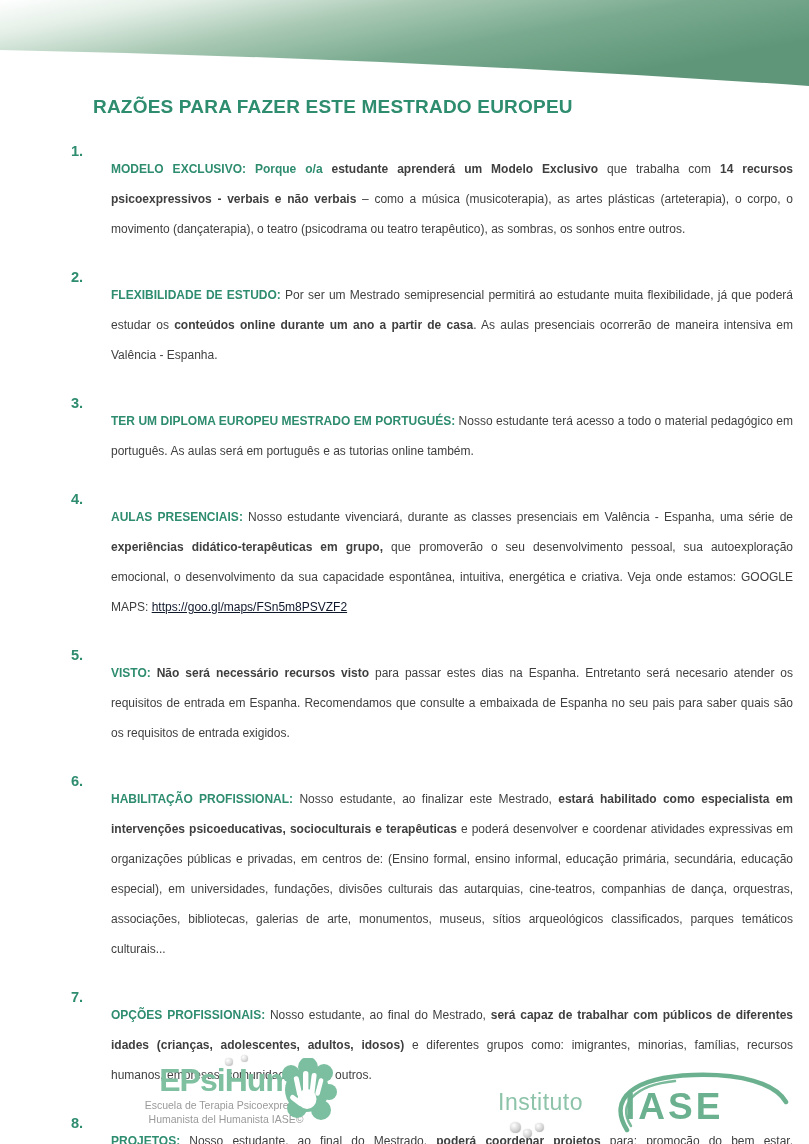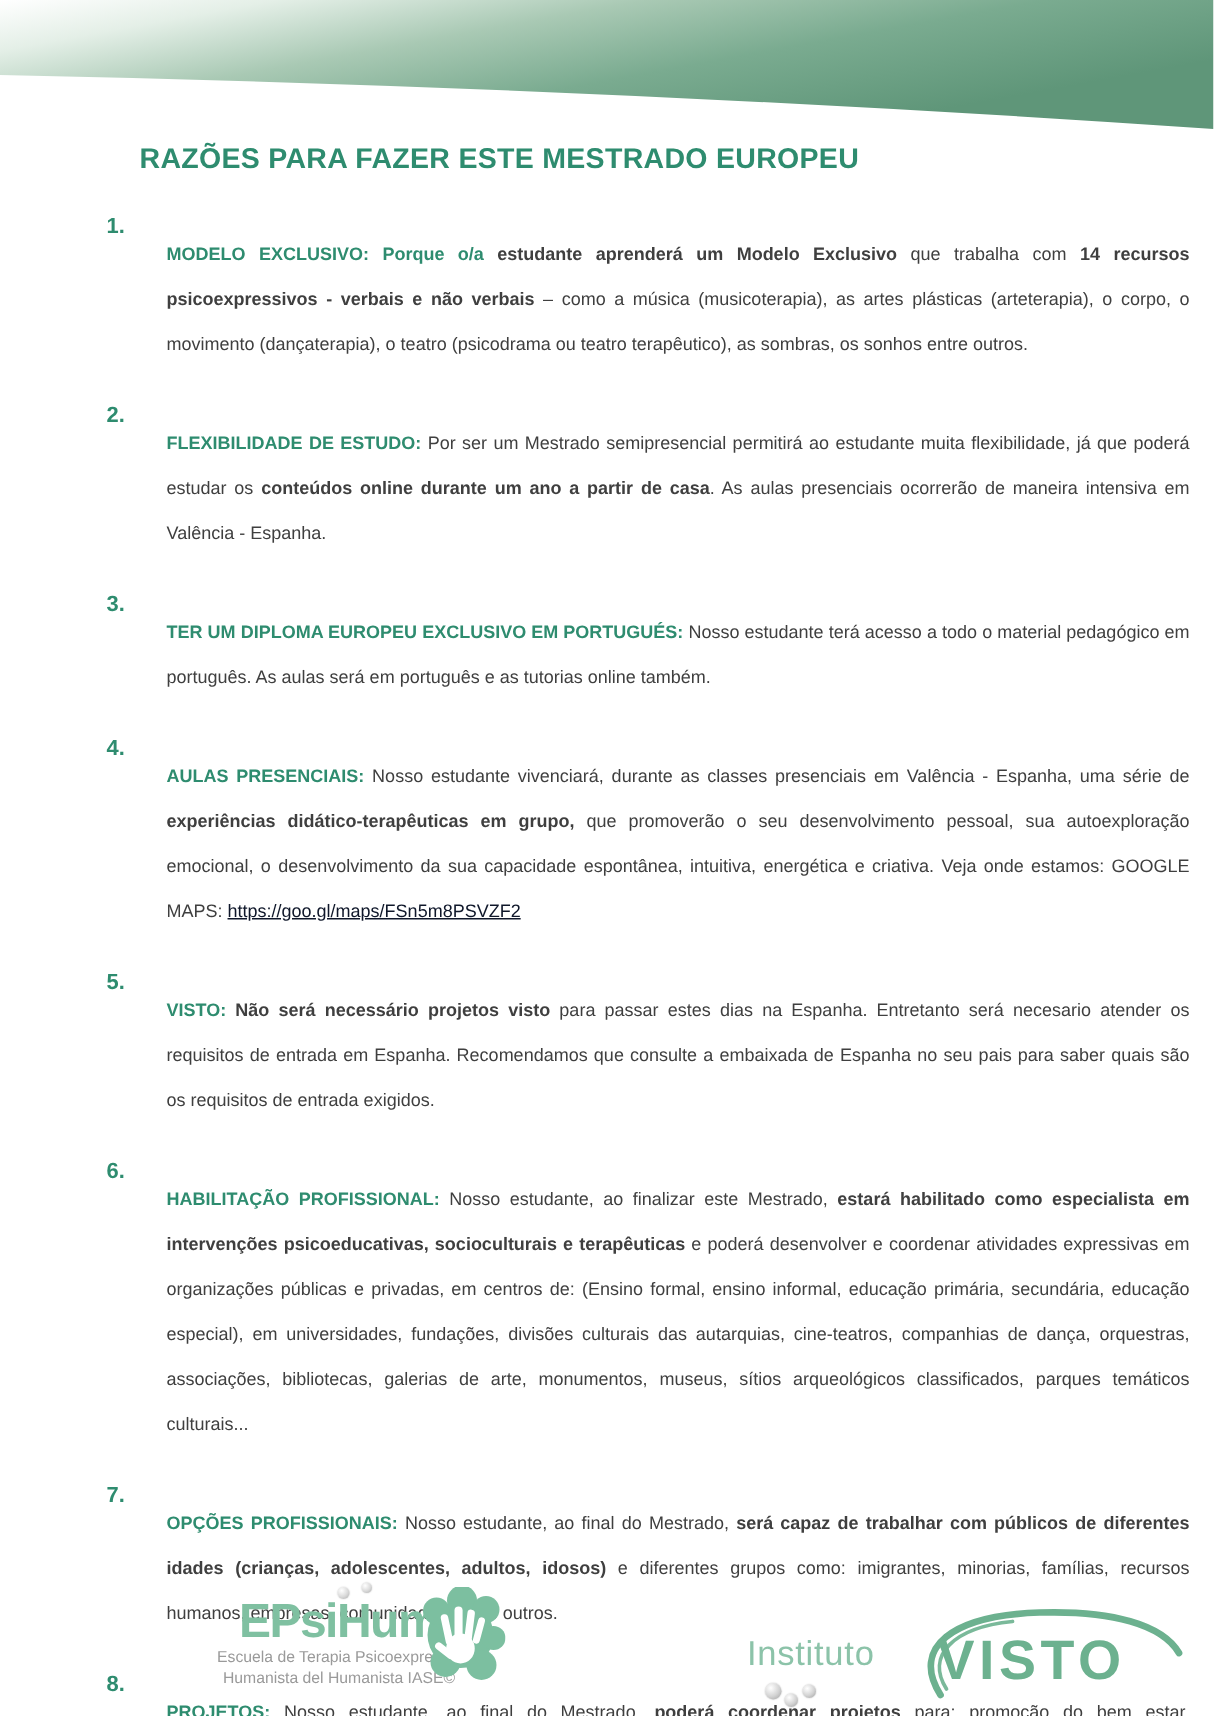--- a/index.html
+++ b/index.html
@@ -82,29 +82,29 @@
       <li class="list-item">
         <span class="num">1.</span>
         <p class="item-text"><span class="seg-green">MODELO EXCLUSIVO: Porque o/a </span><span class="seg-bold">estudante aprenderá um Modelo Exclusivo </span><span class="seg-regular">que trabalha com </span><span class="seg-bold">14 recursos psicoexpressivos - verbais e não verbais </span><span class="seg-regular">– como a música (musicoterapia), as artes plásticas (arteterapia), o corpo, o movimento (dançaterapia), o teatro (psicodrama ou teatro terapêutico), as sombras, os sonhos entre outros.</span></p>
       </li>
       <li class="list-item">
         <span class="num">2.</span>
         <p class="item-text"><span class="seg-green">FLEXIBILIDADE DE ESTUDO: </span><span class="seg-regular">Por ser um Mestrado semipresencial permitirá ao estudante muita flexibilidade, já que poderá estudar os </span><span class="seg-bold">conteúdos online durante um ano a partir de casa</span><span class="seg-regular">. As aulas presenciais ocorrerão de maneira intensiva em Valência - Espanha.</span></p>
       </li>
       <li class="list-item">
         <span class="num">3.</span>
-        <p class="item-text"><span class="seg-green">TER UM DIPLOMA EUROPEU EXCLUSIVO EM PORTUGUÉS: </span><span class="seg-regular">Nosso estudante terá acesso a todo o material pedagógico em português. As aulas será em português e as tutorias online também.</span></p>
+        <p class="item-text"><span class="seg-green">TER UM DIPLOMA EUROPEU MESTRADO EM PORTUGUÉS: </span><span class="seg-regular">Nosso estudante terá acesso a todo o material pedagógico em português. As aulas será em português e as tutorias online também.</span></p>
       </li>
       <li class="list-item">
         <span class="num">4.</span>
         <p class="item-text"><span class="seg-green">AULAS PRESENCIAIS: </span><span class="seg-regular">Nosso estudante vivenciará, durante as classes presenciais em Valência - Espanha, uma série de </span><span class="seg-bold">experiências didático-terapêuticas em grupo, </span><span class="seg-regular">que promoverão o seu desenvolvimento pessoal, sua autoexploração emocional, o desenvolvimento da sua capacidade espontânea, intuitiva, energética e criativa. Veja onde estamos: GOOGLE MAPS: </span><a href="#" class="seg-link">https://goo.gl/maps/FSn5m8PSVZF2</a></p>
       </li>
       <li class="list-item">
         <span class="num">5.</span>
-        <p class="item-text"><span class="seg-green">VISTO: </span><span class="seg-bold">Não será necessário projetos visto </span><span class="seg-regular">para passar estes dias na Espanha. Entretanto será necesario atender os requisitos de entrada em Espanha. Recomendamos que consulte a embaixada de Espanha no seu pais para saber quais são os requisitos de entrada exigidos.</span></p>
+        <p class="item-text"><span class="seg-green">VISTO: </span><span class="seg-bold">Não será necessário recursos visto </span><span class="seg-regular">para passar estes dias na Espanha. Entretanto será necesario atender os requisitos de entrada em Espanha. Recomendamos que consulte a embaixada de Espanha no seu pais para saber quais são os requisitos de entrada exigidos.</span></p>
       </li>
       <li class="list-item">
         <span class="num">6.</span>
         <p class="item-text"><span class="seg-green">HABILITAÇÃO PROFISSIONAL: </span><span class="seg-regular">Nosso estudante, ao finalizar este Mestrado, </span><span class="seg-bold">estará habilitado como especialista em intervenções psicoeducativas, socioculturais e terapêuticas </span><span class="seg-regular">e poderá desenvolver e coordenar atividades expressivas em organizações públicas e privadas, em centros de: (Ensino formal, ensino informal, educação primária, secundária, educação especial), em universidades, fundações, divisões culturais das autarquias, cine-teatros, companhias de dança, orquestras, associações, bibliotecas, galerias de arte, monumentos, museus, sítios arqueológicos classificados, parques temáticos culturais...</span></p>
       </li>
       <li class="list-item">
         <span class="num">7.</span>
         <p class="item-text"><span class="seg-green">OPÇÕES PROFISSIONAIS: </span><span class="seg-regular">Nosso estudante, ao final do Mestrado, </span><span class="seg-bold">será capaz de trabalhar com públicos de diferentes idades (crianças, adolescentes, adultos, idosos) </span><span class="seg-regular">e diferentes grupos como: imigrantes, minorias, famílias, recursos humanos, empresas, comunidades, entre outros.</span></p>
       </li>
       <li class="list-item">
@@ -145,21 +145,21 @@
     <div class="ep-sub">Humanista del Humanista IASE©</div>
   </div>
 
   <div class="iase-logo">
     <span class="iase-prefix">Instituto</span>
     <span class="iase-wrap">
       <svg class="iase-arc" width="185" height="62" viewBox="0 0 185 62" aria-hidden="true">
         <path d="M22,58 C2,26 30,5 88,3 C136,1.5 170,11 181,30" stroke="#6CB18F" stroke-width="4.5" fill="none" stroke-linecap="round"></path>
         <path d="M26,54 C12,32 30,13 70,9" stroke="#6CB18F" stroke-width="2.5" fill="none" stroke-linecap="round" opacity="0.9"></path>
       </svg>
-      <span class="iase-name">VISTO</span>
+      <span class="iase-name">IASE</span>
     </span>
   </div>
   <div class="iase-pearls">
     <span class="iase-pearl q1"></span>
     <span class="iase-pearl q2"></span>
     <span class="iase-pearl q3"></span>
   </div>
 
 </footer>
 

